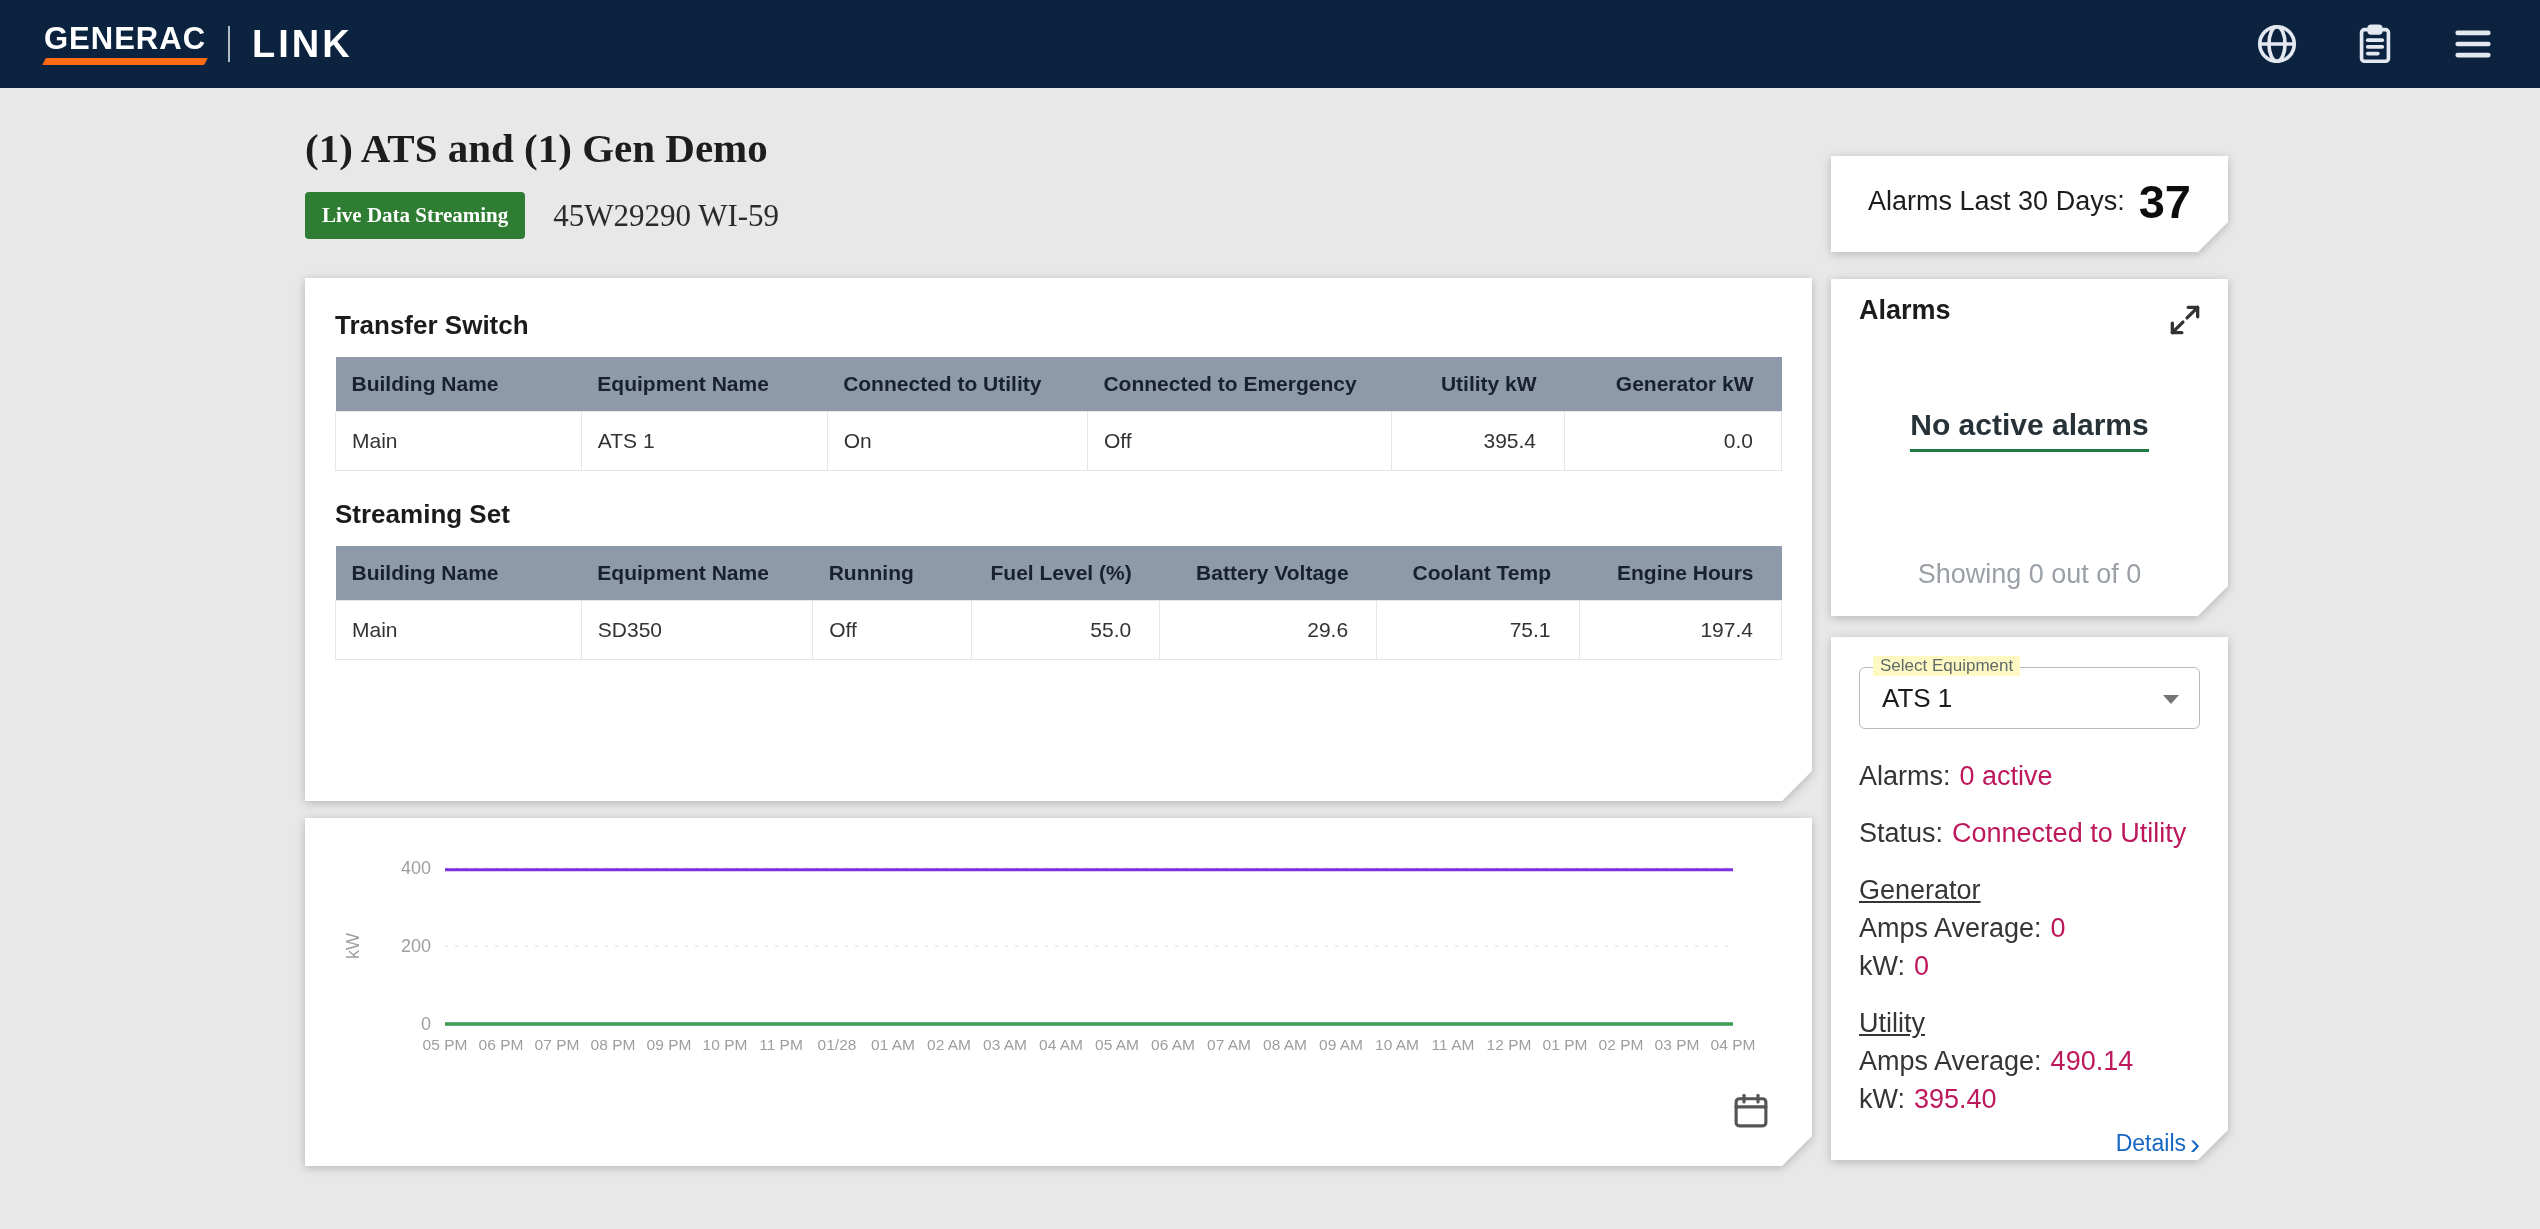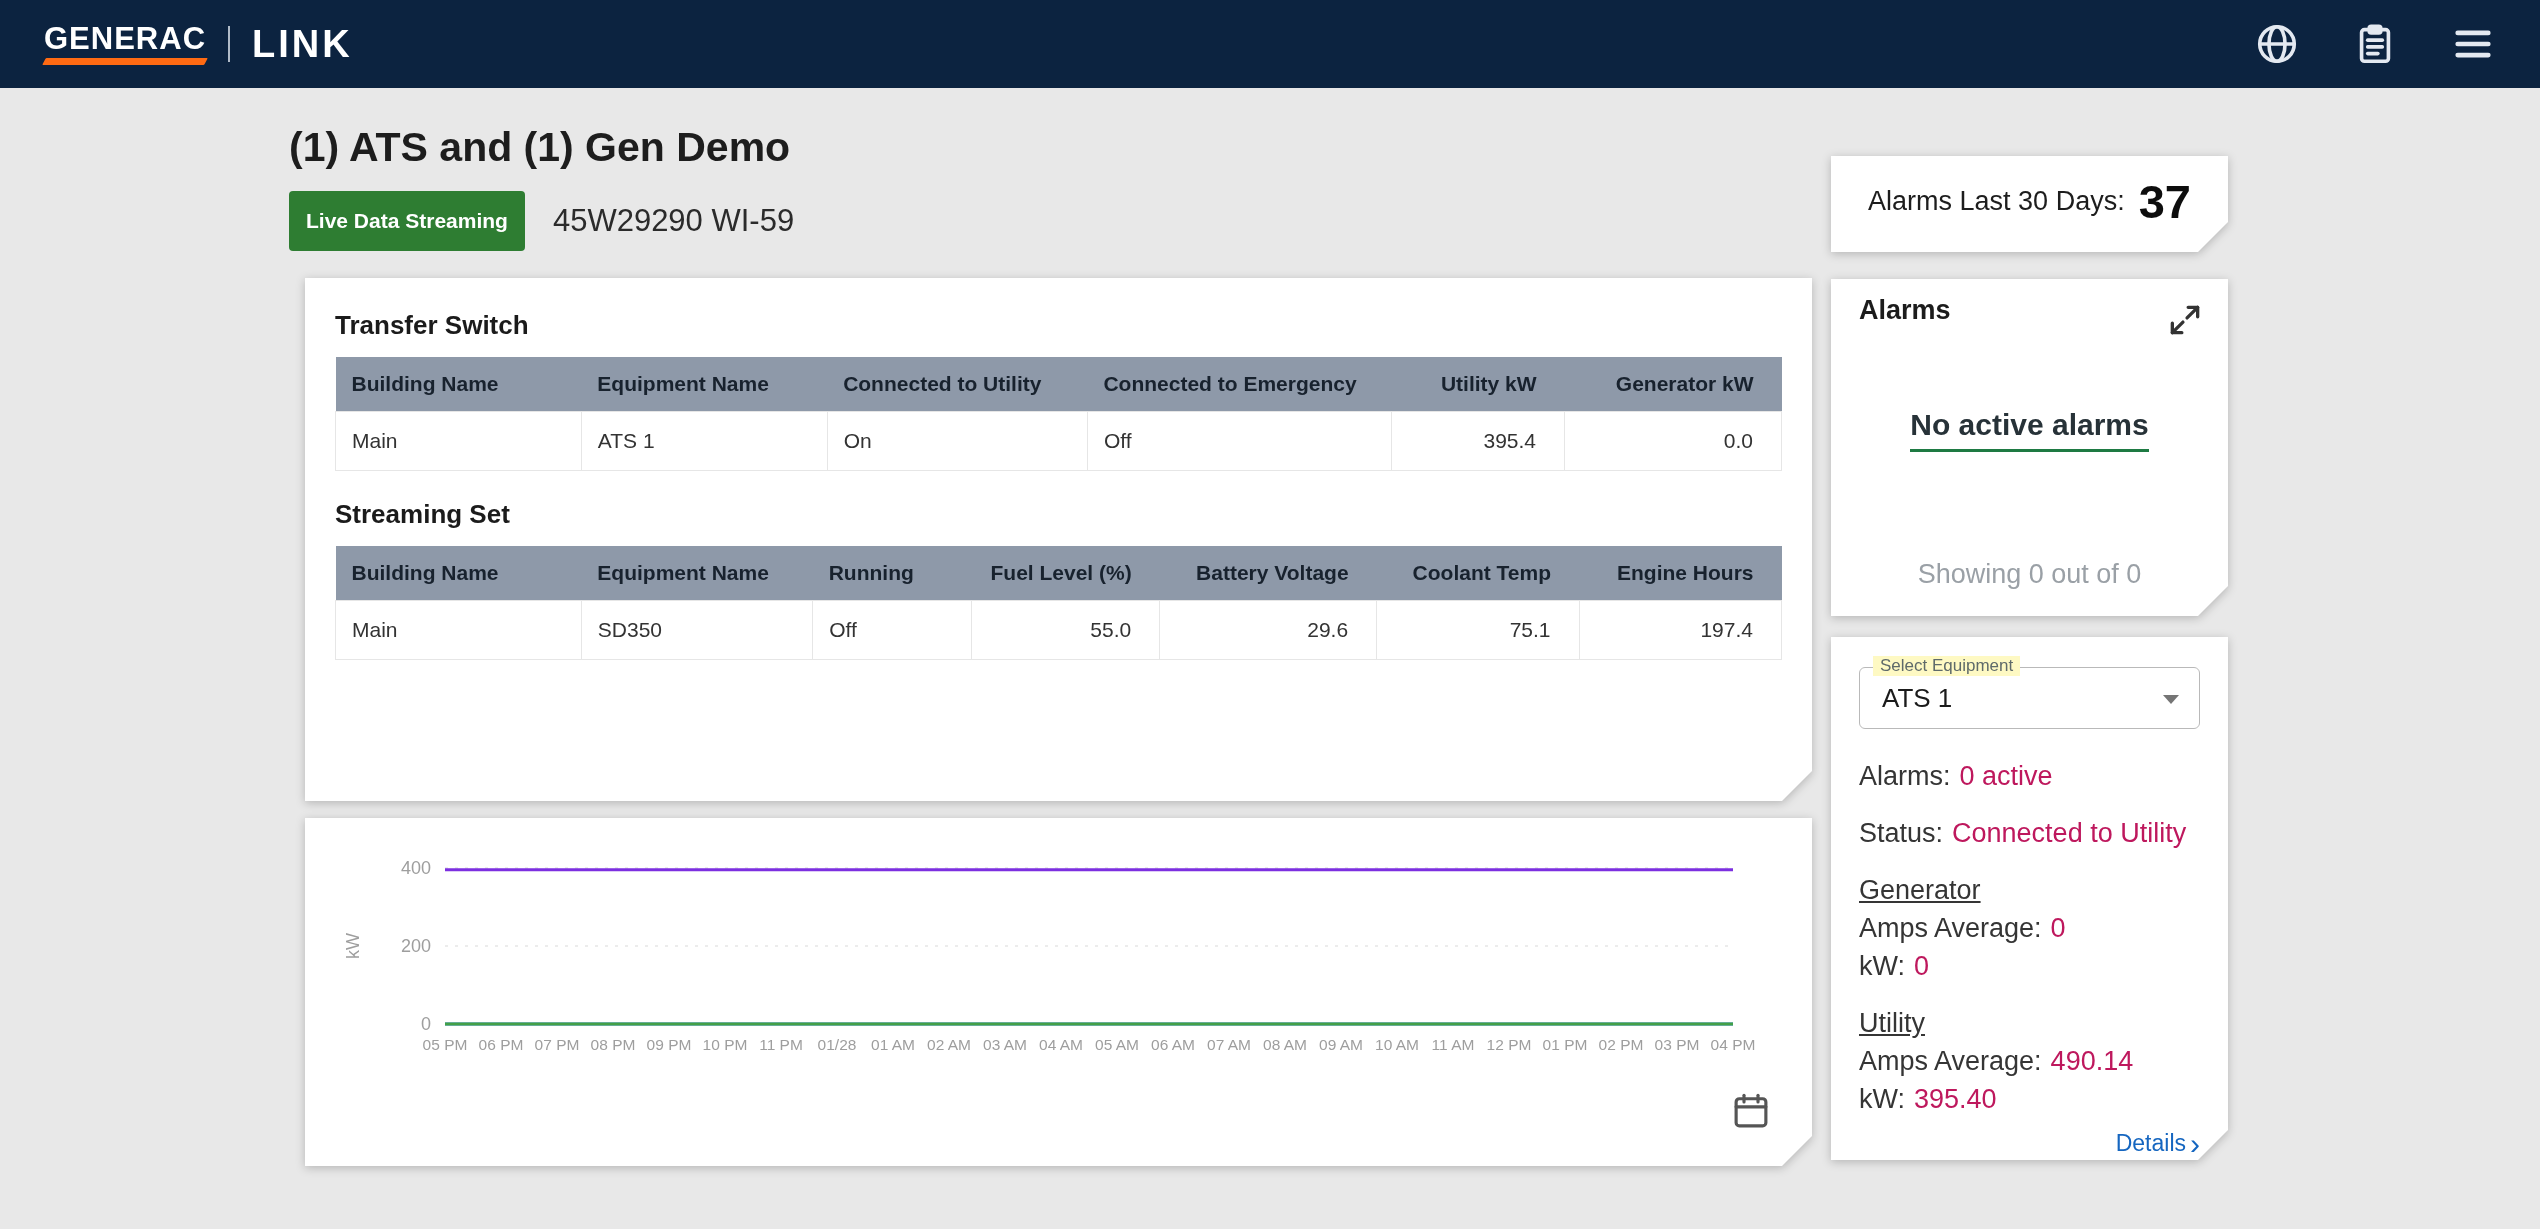--- a/index.html
+++ b/index.html
@@ -18,24 +18,24 @@
   .brand { display:flex; align-items:center; cursor:pointer; }
   .generac { color:#fff; font-weight:700; font-size:31px; letter-spacing:1px; line-height:1; }
   .swoosh { height:7px; background:#ff6a13; margin-top:4px; transform:skewX(-28deg); border-radius:1px; }
   .brand-divider { width:2px; height:36px; background:#cfd6e0; opacity:.85; margin:0 22px; }
   .link-text { color:#fff; font-size:38px; font-weight:700; letter-spacing:3px; line-height:1; }
   .nav-spacer { flex:1; }
   .nav-icon { width:46px; height:46px; margin-left:52px; cursor:pointer; }
   .nav-icon svg { width:46px; height:46px; stroke:#e4e9f1; fill:none; stroke-width:1.9; stroke-linecap:round; stroke-linejoin:round; }
 
   
-  #title-block { position:absolute; left:289px; top:124px; }
+  #title-block { position:absolute; left:305px; top:124px;font-family:Liberation Serif, serif; }
   .page-title { font-size:41px; font-weight:700; color:#1d1d1d; }
   .title-row { display:flex; align-items:center; gap:28px; margin-top:20px; }
-  .badge { background:#2e7d32; color:#fff; font-size:21px; font-weight:700; padding:18px 17px; border-radius:4px; }
+  .badge { background:#2e7d32; color:#fff; font-size:21px; font-weight:700; padding:11px 17px; border-radius:4px; }
   .site-id { font-size:31px; color:#2b2b2b; }
 
   
   .cardw { position:absolute; filter:drop-shadow(0 2px 5px rgba(0,0,0,.22)); }
   .card {
     width:100%; height:100%; background:#fff; position:relative;
     clip-path:polygon(0 0, 100% 0, 100% calc(100% - 30px), calc(100% - 30px) 100%, 0 100%);
   }
   #w-equipment { left:305px; top:278px; width:1507px; height:523px; }
   #w-chart     { left:305px; top:818px; width:1507px; height:348px; }

